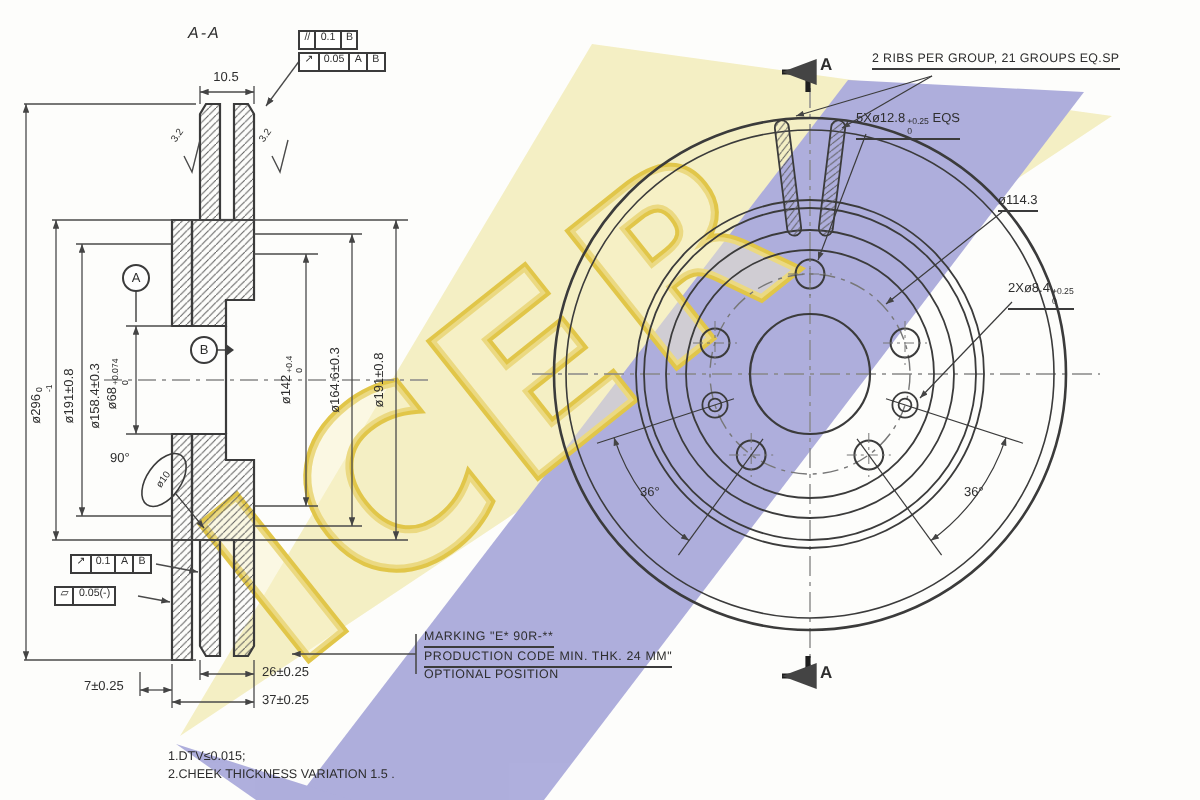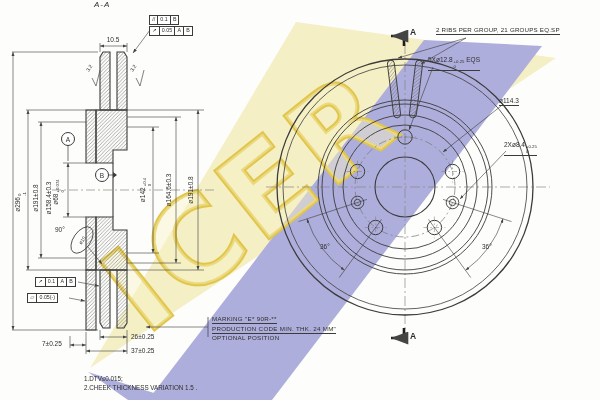--- a/index.html
+++ b/index.html
@@ -177,21 +177,21 @@
     <g stroke-width="0.6">
       <line x1="466" y1="38" x2="398" y2="58" marker-end="url(#ar)"></line>
       <line x1="466" y1="38" x2="421" y2="64" marker-end="url(#ar)"></line>
       <line x1="433" y1="67" x2="409" y2="130" marker-end="url(#ar)"></line>
       <line x1="501" y1="106" x2="443" y2="152" marker-end="url(#ar)"></line>
       <line x1="506" y1="151" x2="460" y2="199" marker-end="url(#ar)"></line>
     </g>
   </g>
 </svg>
 
-  <div class="ttl" style="left:94px;top:0;font-style:italic;">A-A</div>
+  <div class="ttl" style="left:94px;top:12px;font-style:italic;">A-A</div>
 
   <div class="vlab" style="left:21px;top:202px;">
     <span>ø296</span><span class="stk">
         <span>0</span>
         <span>-1</span>
       </span>
   </div>
   <div class="vlab" style="left:35px;top:198px;">ø191±0.8</div>
   <div class="vlab" style="left:48px;top:198px;">ø158.4±0.3</div>
   <div class="vlab" style="left:59px;top:192px;">

